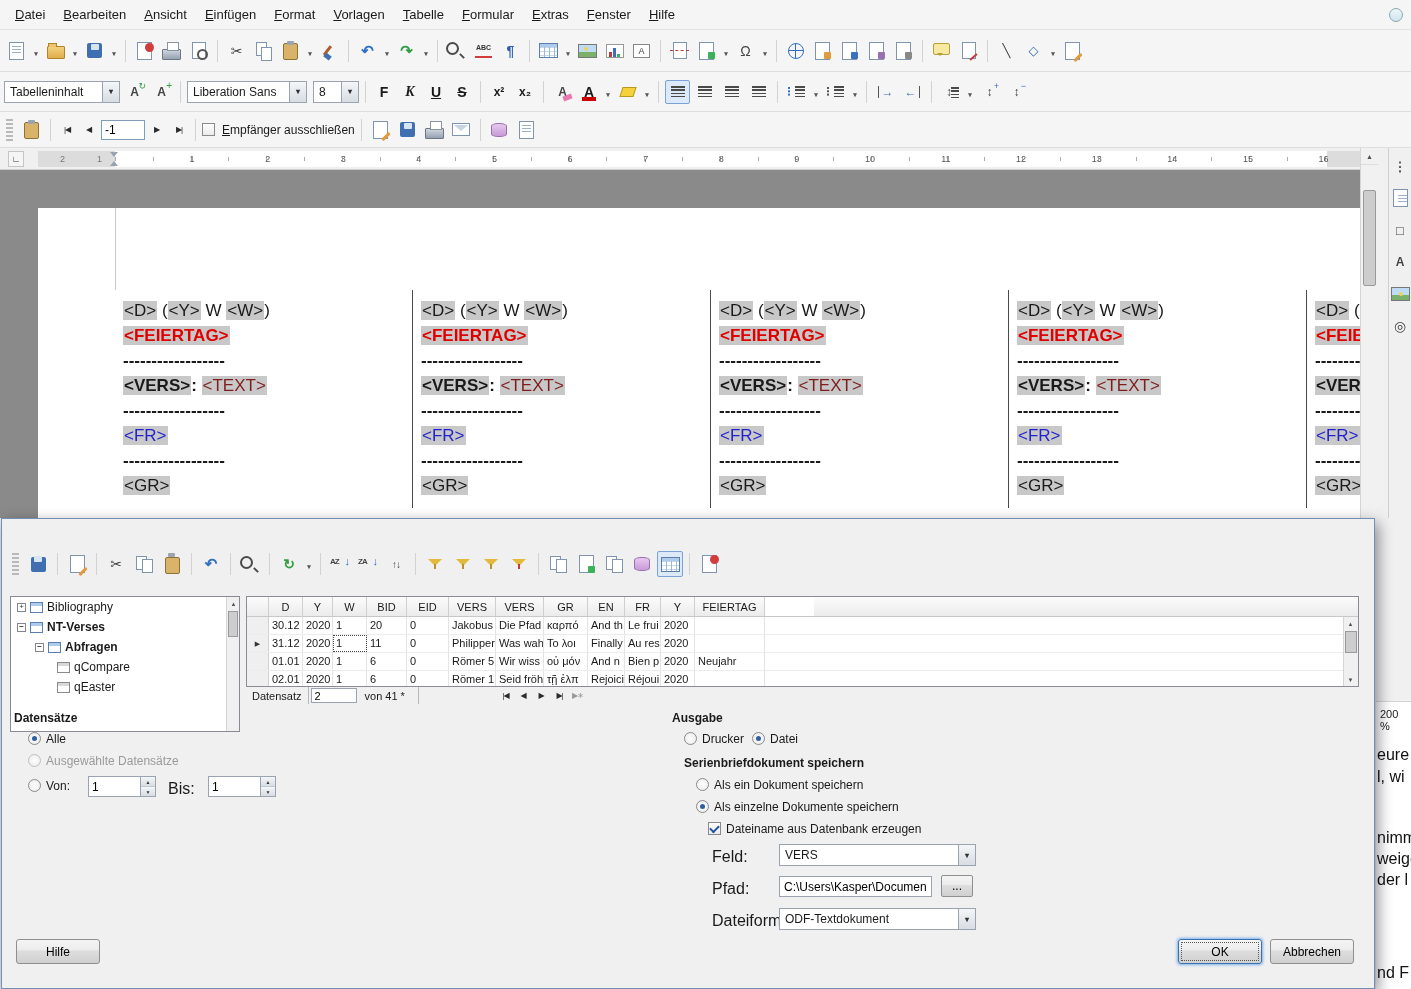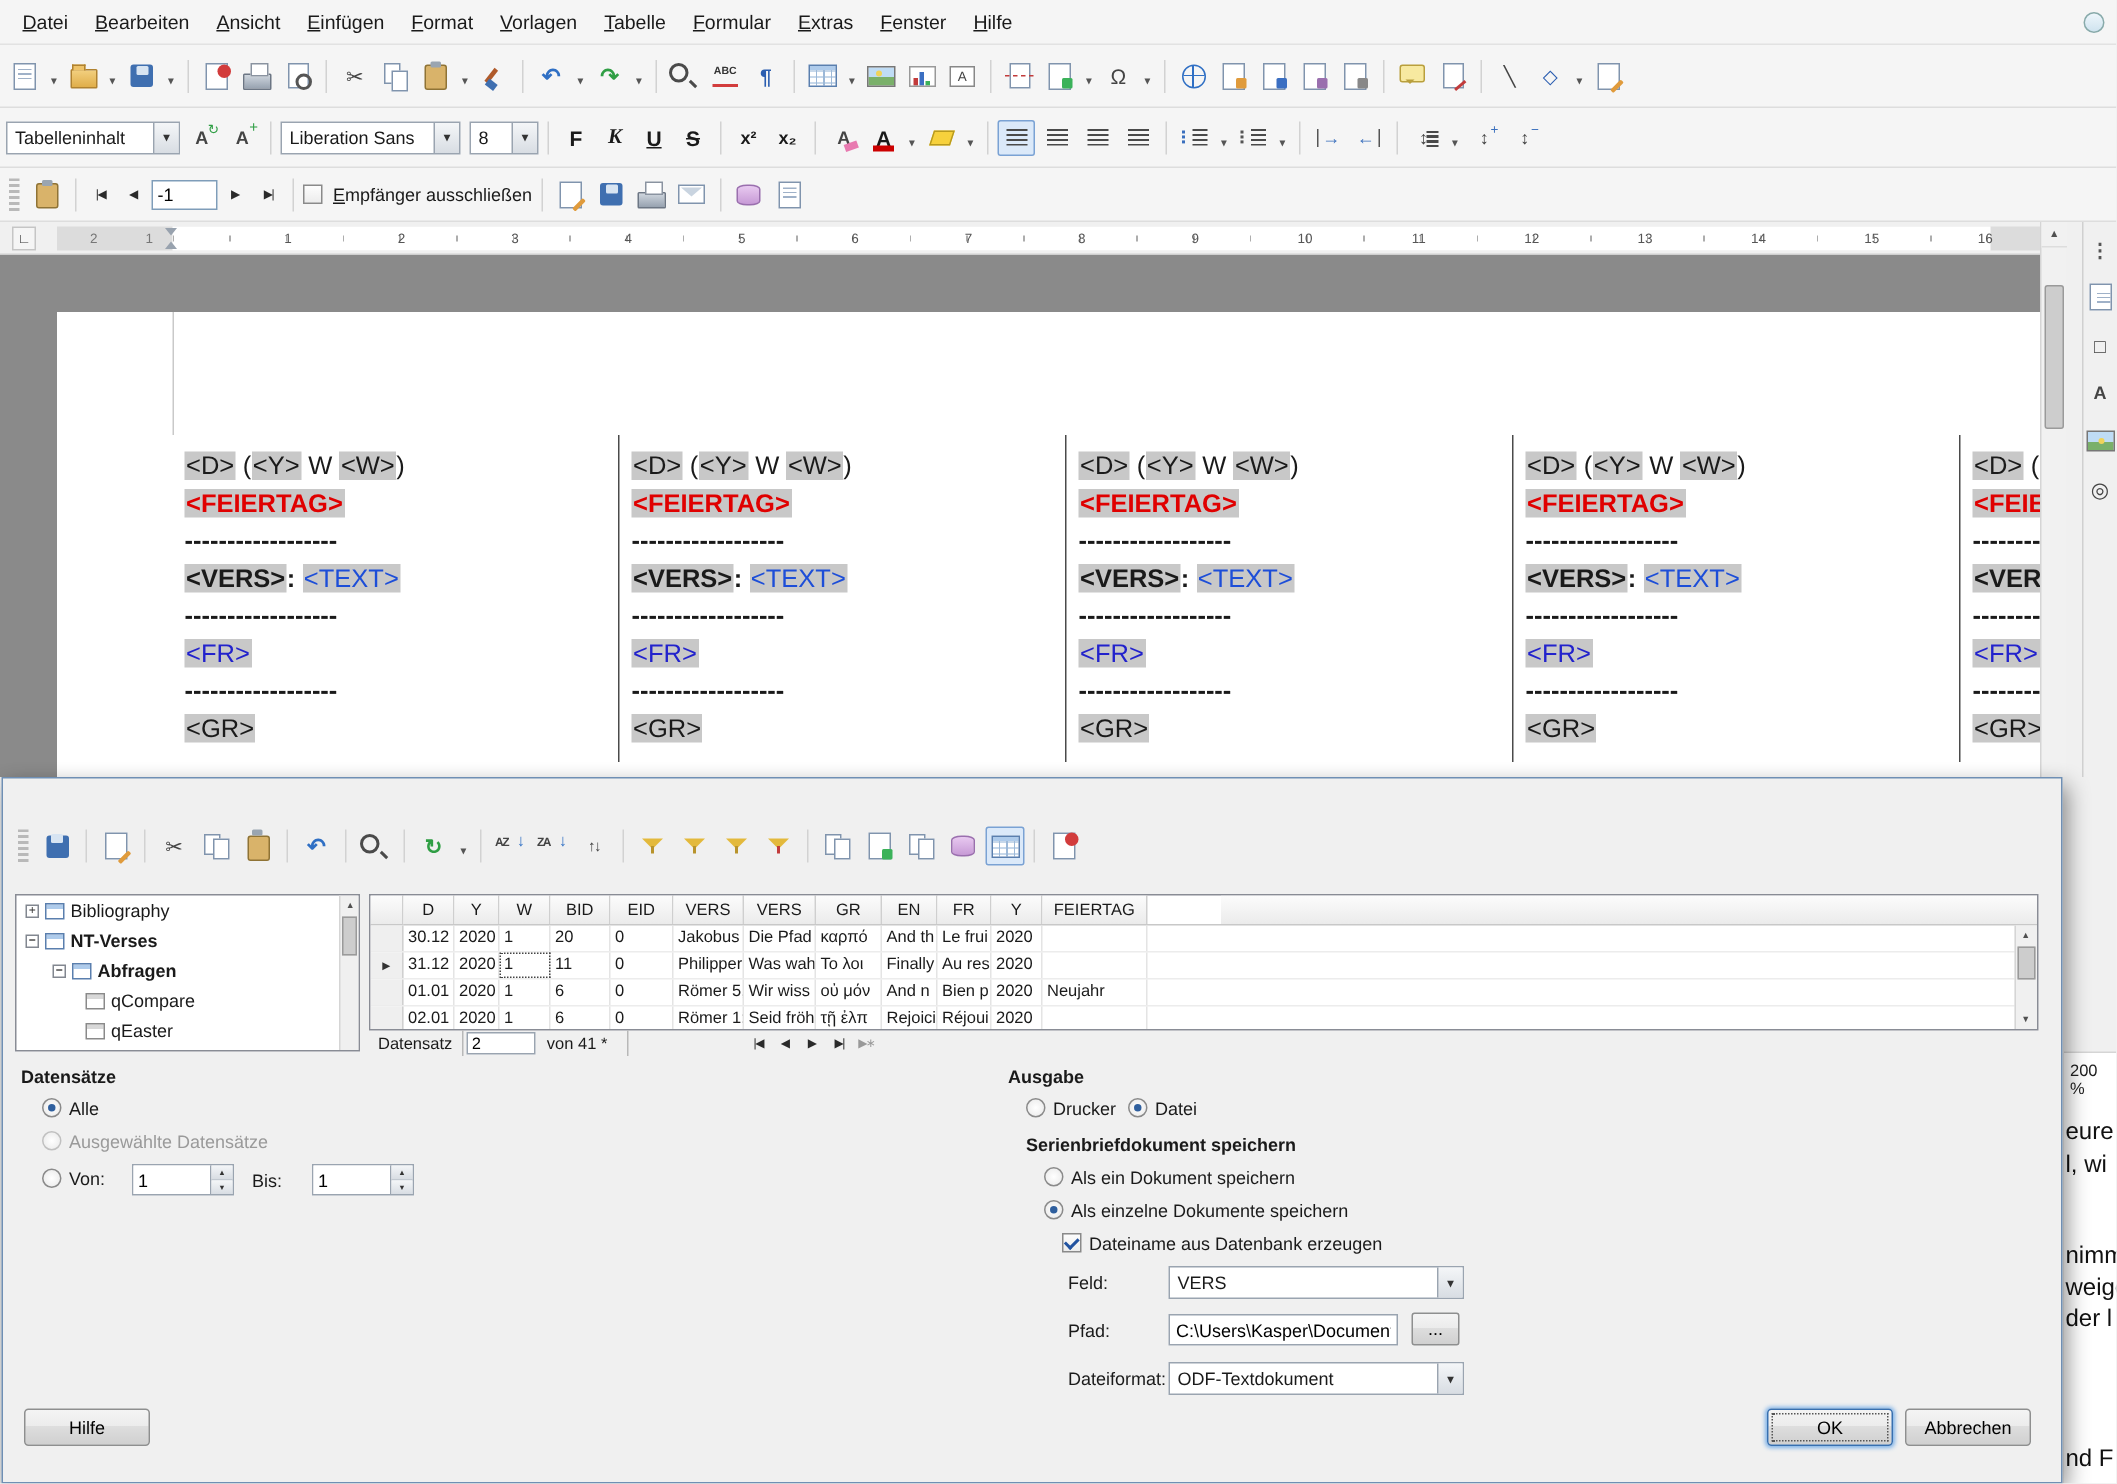--- a/index.html
+++ b/index.html
@@ -160,21 +160,21 @@
 
   
   .docarea{position:absolute;left:0;top:170px;width:1360px;height:348px;background:#8a8a8a;overflow:hidden}
   .page{position:absolute;left:38px;top:38px;width:1600px;height:320px;background:#fff}
   .marginline{position:absolute;left:77px;top:0;width:1px;height:82px;background:#c9c9c9}
   .mrow{position:absolute;left:77px;top:82px;display:flex}
   .mcell{width:298px;border-right:1px solid #4a4a4a;padding:8px 8px 10px 8px;font-size:17px;line-height:25px;flex:none}
   .ml{white-space:nowrap}
   .fld{background:#c8c8c8;padding:0 1px}
   .feier{color:#e00000;font-weight:bold}
-  .redfld{color:#1d4ed8}
+  .redfld{color:#7f1d1d}
   .blufld{color:#2222cc}
   .bver{font-weight:bold}
   .dash{font-weight:bold;letter-spacing:0}
 
   
   .vscroll-main{position:absolute;left:1360px;top:148px;width:17px;height:370px;background:#f1f1f1;border-left:1px solid #d5d5d5}
   .sb-btn{width:17px;height:17px;display:flex;align-items:center;justify-content:center;font-size:7px;color:#505050;background:#f1f1f1;border-bottom:1px solid #ddd}
   .sb-thumb{position:absolute;left:2px;top:42px;width:13px;height:96px;background:#cdcdcd;border:1px solid #9a9a9a;border-radius:2px}
   .sidebar{position:absolute;left:1388px;top:148px;width:23px;height:370px;background:#f0f0f0;border-left:1px solid #d0d0d0;display:flex;flex-direction:column;align-items:center;padding-top:8px;gap:12px}
   .sidebar .ic{width:20px;height:20px}
@@ -184,21 +184,21 @@
   .frag{position:absolute;left:1px;font-size:16px;color:#111;white-space:nowrap}
 
   
   .dialog{position:absolute;left:1px;top:518px;width:1374px;height:471px;background:#f0f0f0;border:1px solid #6f8fb4;box-shadow:3px 5px 14px rgba(0,0,0,.45);z-index:30}
   .dlg-title{position:absolute;left:0;top:0;right:0;height:22px;background:linear-gradient(#f6fafd,#dce7f3);border-bottom:1px solid #b9c9dc;display:flex;align-items:center;padding-left:8px;font-size:12px}
   .dlg-close{position:absolute;right:10px;top:2px;width:28px;height:17px;background:linear-gradient(#e88b7c,#c6402e);border:1px solid #8e2b1d;border-radius:0 0 4px 4px;color:#fff;display:flex;align-items:center;justify-content:center;font-size:11px;font-weight:bold}
   .dlg-close::before{content:"×"}
   .dlg-tb{position:absolute;left:4px;top:26px;right:4px;height:38px;display:flex;align-items:center;gap:2px;padding-left:4px}
   .dlg-tb .ic{width:26px;height:26px}
 
-  .tree{position:absolute;left:8px;top:77px;width:230px;height:105px;background:#fff;border:1px solid #898c95;overflow:hidden}
+  .tree{position:absolute;left:8px;top:77px;width:230px;height:136px;background:#fff;border:1px solid #898c95;overflow:hidden}
   .titem{height:20px;display:flex;align-items:center;font-size:12px;white-space:nowrap}
   .titem.bold{font-weight:bold}
   .exp{width:9px;height:9px;border:1px solid #828790;background:#fff;display:inline-flex;align-items:center;justify-content:center;font-size:8px;line-height:1;color:#333;flex:none;margin-right:4px}
   .exp.plus::before{content:"+"}
   .exp.minus::before{content:"−"}
   .tico{width:13px;height:11px;border:1px solid #5a7fae;background:#fff;background-image:linear-gradient(#aecbeb 0 3px,transparent 3px);flex:none;margin-right:4px}
   .tico.q{border-color:#8a8a8a;background-image:linear-gradient(#d8d8d8 0 3px,transparent 3px)}
   .tree-scroll{position:absolute;right:0;top:0;width:13px;height:100%;background:#f0f0f0;border-left:1px solid #d5d5d5}
   .ts-btn{width:13px;height:13px;display:flex;align-items:center;justify-content:center;font-size:6px;color:#505050}
   .ts-thumb{position:absolute;left:1px;top:14px;width:10px;height:26px;background:#cdcdcd;border:1px solid #9a9a9a}
@@ -243,21 +243,21 @@
   .rad.sel::after{content:"";position:absolute;left:3px;top:3px;width:5px;height:5px;border-radius:50%;background:#2f5f9e}
   .rad.dis{border-color:#c0c0c0}
   .rlbl{margin-left:5px;font-size:12px}
   .rlbl.dis{color:#9a9a9a}
   .spin{position:absolute;display:flex;width:68px;height:21px;border:1px solid #9aa4b0;background:#fff}
   .spin input{flex:1;border:none;font-size:12px;padding:0 3px;width:40px;font-family:"Liberation Sans",sans-serif}
   .spinbtns{width:15px;display:flex;flex-direction:column;border-left:1px solid #9aa4b0}
   .spinbtns b{flex:1;display:flex;align-items:center;justify-content:center;font-size:5px;color:#333;background:linear-gradient(#f4f6f8,#d8dde3);font-weight:normal}
   .spinbtns b:first-child{border-bottom:1px solid #c2c9d1}
   .su::before{content:"▲"} .sd::before{content:"▼"}
-  .flabel{position:absolute;font-size:12px}
+  .flabel{position:absolute;font-size:16px}
   .txt{position:absolute;height:21px;border:1px solid #9aa4b0;font-size:12px;padding:0 4px;background:#fff;font-family:"Liberation Sans",sans-serif}
   .btn{position:absolute;height:25px;border:1px solid #8e8f8f;border-radius:3px;background:linear-gradient(#f4f4f4,#ececec 45%,#dedede 46%,#d0d0d0);font-size:12px;font-family:"Liberation Sans",sans-serif;display:flex;align-items:center;justify-content:center}
   .btn.small{height:22px;border-radius:2px}
   .btn.focus{border:1px solid #3870b0;box-shadow:0 0 3px 1px #7ab0e8;outline:1px dotted #555;outline-offset:-4px}
 </style>
 </head>
 <body>
 
 <div id="screen">
 

